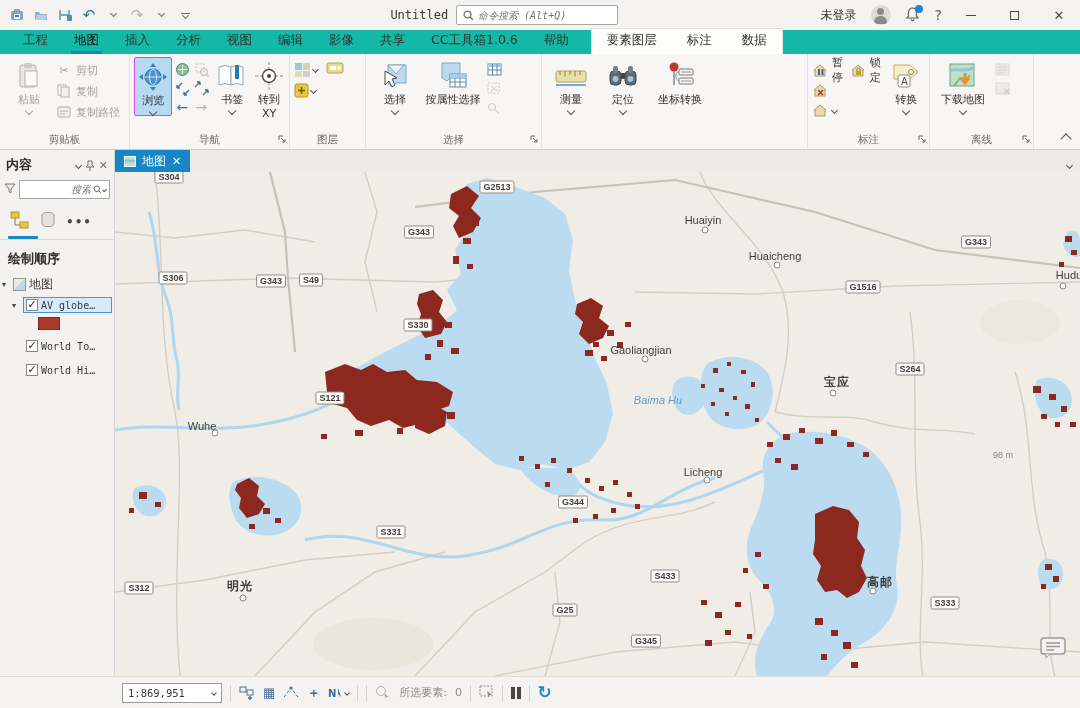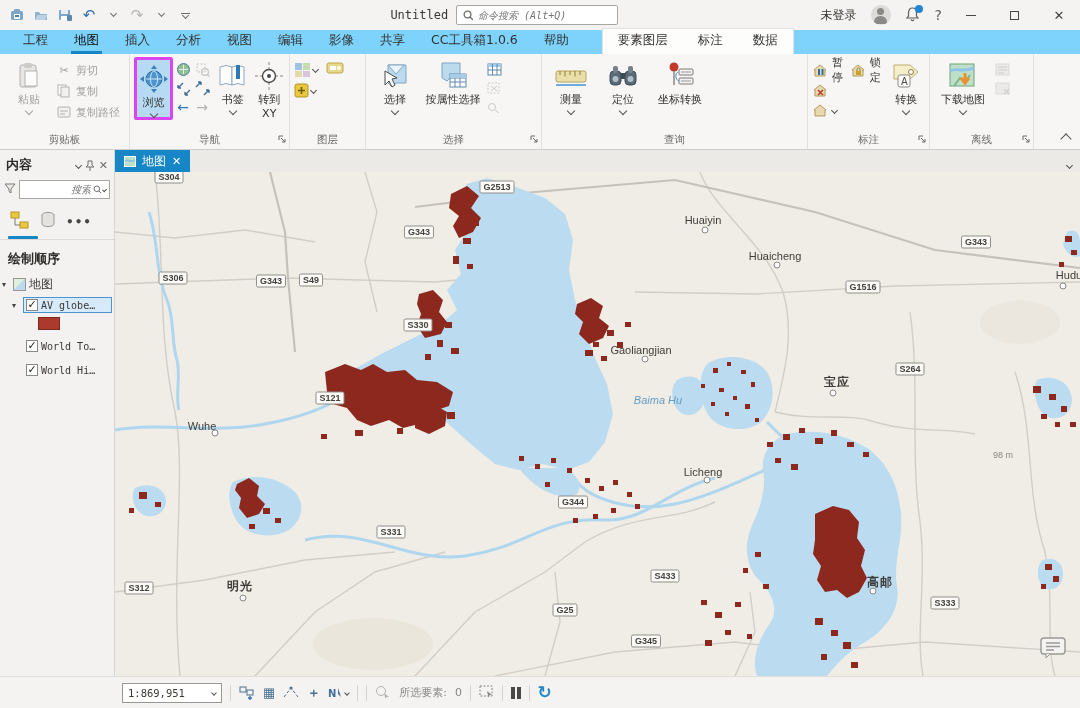--- a/index.html
+++ b/index.html
@@ -28,37 +28,37 @@
   .bell { position:relative; width:16px; height:18px; }
   .bell svg { display:block; }
   .bell .dot { position:absolute; right:-2px; top:-1px; width:8px; height:8px; border-radius:50%; background:#1f87d2; }
   .help-q { font-size:14px; color:#5f5d5a; }
   .win-btn { width:30px; height:22px; display:flex; align-items:center; justify-content:center; color:#4a4846; }
   .w-min { width:10px; border-top:1.4px solid #4a4846; display:inline-block; }
   .w-max { width:9px; height:9px; border:1.3px solid #4a4846; display:inline-block; }
   .w-close { font-size:13px; }
 
   
-  .tabrow { height:24px; display:flex; align-items:flex-end; background:#7dd3fc; padding-left:10px; }
+  .tabrow { height:24px; display:flex; align-items:flex-end; background:#14b8a6; padding-left:10px; }
   .rtab { padding:3px 13px 5px; font-size:12.5px; color:#33312e; position:relative; cursor:default; }
   .rtab.active { color:#0d0d0d; }
   .rtab.active::after { content:""; position:absolute; left:10px; right:10px; bottom:0; height:3px; background:#1786c6; }
-  .ctx-group { margin-left:20px; display:flex; align-items:flex-end; background:#fdfdfc; border:1px solid #e3e1de; border-bottom:none; }
+  .ctx-group { margin-left:9px; display:flex; align-items:flex-end; background:#fdfdfc; border:1px solid #e3e1de; border-bottom:none; }
   .ctx-group .rtab { padding:3px 15px 5px; }
 
   
   .ribbon { height:96px; background:#f7f6f5; border-bottom:1px solid #cfcdca; display:flex; position:relative; }
   .rgroup { position:relative; display:flex; flex-direction:column; padding:3px 4px 16px; border-right:1px solid #e3e1df; }
   .rg-body { flex:1; display:flex; align-items:flex-start; gap:2px; }
   .rg-label { position:absolute; bottom:2px; left:0; right:0; text-align:center; font-size:10.5px; color:#6b6966;font-family:Liberation Serif, serif; }
   .launcher { position:absolute; right:2px; bottom:2px; }
   .bigbtn { width:50px; display:flex; flex-direction:column; align-items:center; gap:1px; padding-top:2px; font-size:11px; color:#33312e; text-align:center; line-height:1.15; }
   .bigbtn .bicon { height:34px; display:flex; align-items:center; justify-content:center; }
   .bigbtn.dis { color:#a3a19e; }
-  .bigbtn.hl { background:#b5daf2; border:3px solid #d946ef; border-radius:2px; }
+  .bigbtn.hl { background:#b5daf2; border:1px solid #d946ef; border-radius:2px; }
   .smallcol { display:flex; flex-direction:column; justify-content:flex-start; gap:3px; padding-top:4px; }
   .smallbtn { display:flex; align-items:center; gap:4px; font-size:11px; color:#33312e; height:18px; }
   .smallbtn.dis { color:#a3a19e; }
   .icon16 { width:16px; height:16px; display:inline-flex; align-items:center; justify-content:center; }
   .navgrid { display:grid; grid-template-columns:18px 18px; grid-auto-rows:18px; gap:1px; padding-top:4px; }
   .chev-d { width:6px; height:6px; border-right:1.3px solid #55534f; border-bottom:1.3px solid #55534f; transform:rotate(45deg); display:inline-block; }
   .collapse-chev { position:absolute; right:10px; bottom:6px; width:8px; height:8px; border-left:1.5px solid #55534f; border-top:1.5px solid #55534f; transform:rotate(45deg); }
 
   
   .main { display:flex; height:526px; }
@@ -445,21 +445,20 @@
               <rect x="14" y="8" width="14" height="6" rx="1" fill="#f4f3f1" stroke="#7c7a77"></rect>
               <line x1="16" y1="11" x2="26" y2="11" stroke="#9a9895"></line>
               <rect x="14" y="17" width="14" height="6" rx="1" fill="#f4f3f1" stroke="#7c7a77"></rect>
               <line x1="16" y1="20" x2="26" y2="20" stroke="#9a9895"></line>
               <path d="M13 11 c-3 1 -3 8 1 9" fill="none" stroke="#4a90d4"></path>
             </svg>
         </span>
         <span>坐标转换</span>
       </div>
     </div>
-    <span class="rg-label">查询</span>
   </div>
 
   <div class="rgroup" style="width:122px">
     <div class="rg-body">
       <div class="smallcol" style="gap:2px;">
         <div class="smallbtn">
           <span class="icon16">
               <svg width="16" height="14">
                 <path d="M2 7 L8 2 L14 7 L13 7 L13 13 L3 13 L3 7 Z" fill="#e8d9b0" stroke="#b09a5e"></path>
                 <rect x="6" y="6" width="2" height="6" fill="#2e6da3"></rect>

